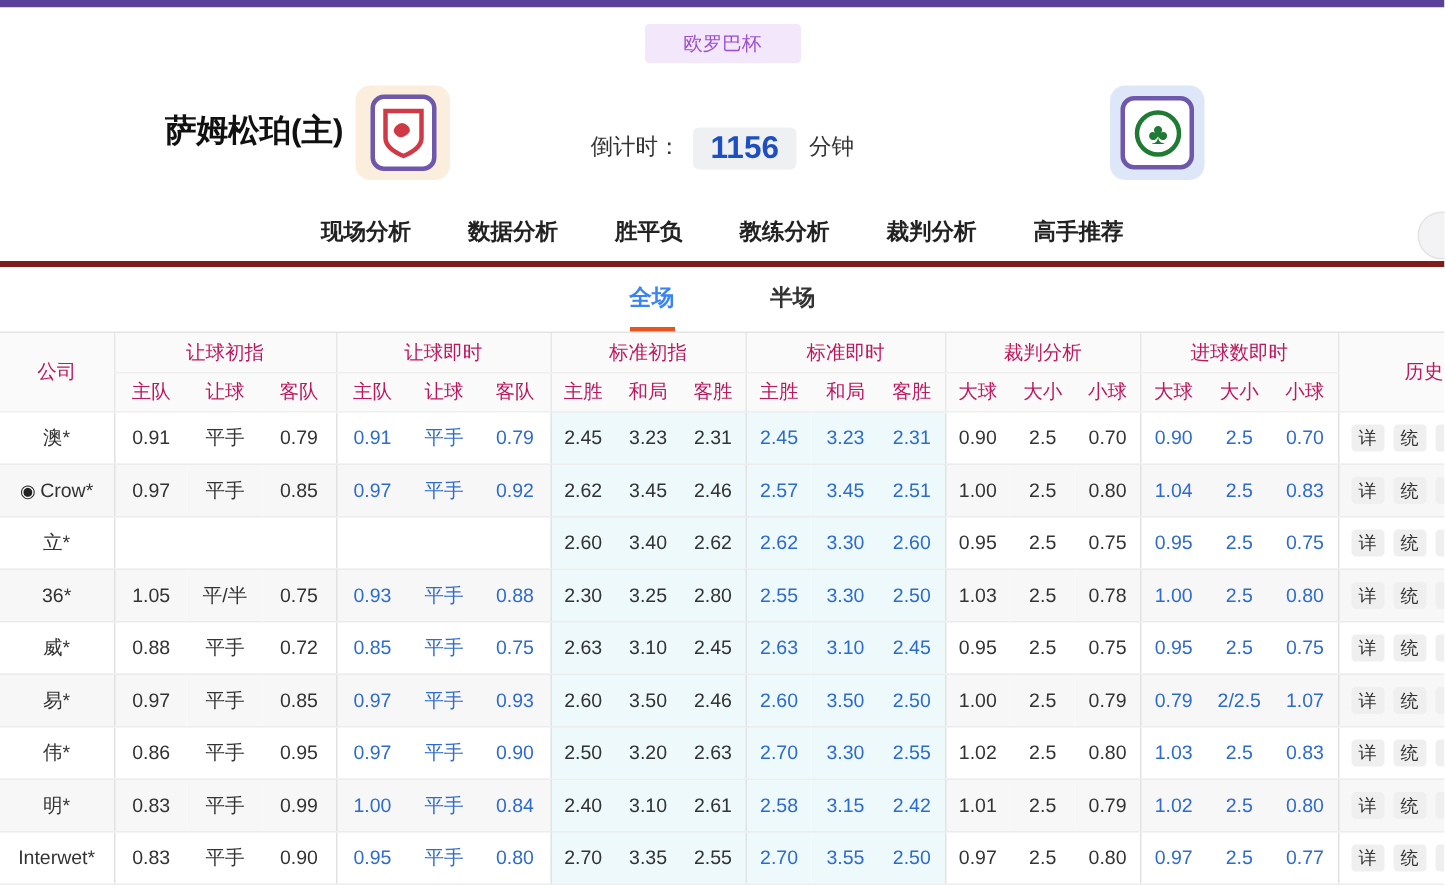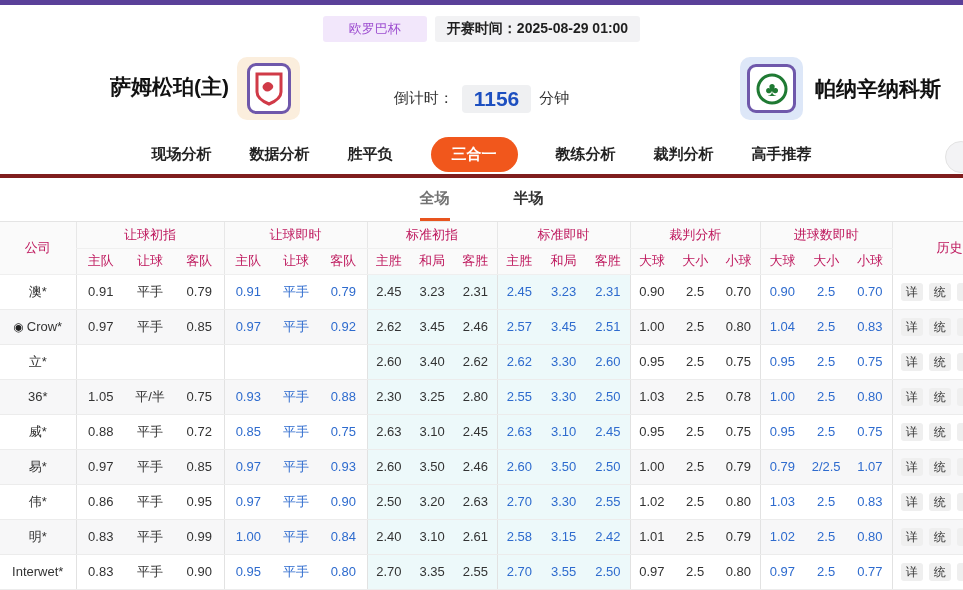--- a/index.html
+++ b/index.html
@@ -27,21 +27,21 @@
 
   
   .nav { position:relative; height:43px; display:flex; justify-content:center; align-items:center; gap:38px; border-bottom:4px solid #7f1d1d; }
   .nav .tab { font-size:15px; font-weight:bold; color:#222; cursor:pointer; white-space:nowrap; }
   .nav .tab.active { background:#f1571c; color:#fff; padding:8px 21px; border-radius:999px; }
   .float-circle { position:absolute; right:-14px; top:6px; width:32px; height:32px; border-radius:50%; background:#f3f3f5; border:1px solid #e3e3e3; }
 
   
   .subnav { height:44px; display:flex; justify-content:center; align-items:flex-end; gap:64px; border-bottom:1px solid #e4e4e4; }
   .subtab { font-size:15px; font-weight:bold; color:#333; padding-bottom:10px; border-bottom:3px solid transparent; cursor:pointer; }
-  .subtab.active { color:#737373; border-bottom-color:#e8541e;text-align:right; }
+  .subtab.active { color:#3b82f6; border-bottom-color:#e8541e;text-align:right; }
 
   
   .table-wrap { width:963px; overflow:hidden; }
   table { width:1032px; table-layout:fixed; border-collapse:collapse; font-size:13px; }
   th { background:#fafafa; color:#be185d; font-weight:normal; font-size:13px; height:26px; border-bottom:1px solid #efefef; }
   th.grp { border-left:1px solid #e7e7e7; }
   td { height:35px; text-align:center; color:#333; border-bottom:1px solid #ececec; }
   tbody tr:nth-child(even) td { background:#f7f7f8; }
   td.gstart { border-left:1px solid #e2e2e2; }
   td.cyan { background:#edf9fa !important;margin-left:29px; }
@@ -52,21 +52,20 @@
   .mini-btn { display:inline-block; background:#efefef; color:#333; font-size:12px; padding:3px 5px; border-radius:3px; margin-right:6px; cursor:pointer; line-height:1; }
 </style>
 </head>
 <body>
 
 <div class="topline"></div>
 
 <div class="header">
   <div class="meta-row">
     <span class="league-badge">欧罗巴杯</span>
-    <span class="kickoff-box">开赛时间：2025-08-29 01:00</span>
   </div>
   <div class="teams-row">
     <div class="team-name home-name">萨姆松珀(主)</div>
     <div class="logo-box home-logo">
       <div class="logo-inner">
         <svg width="28" height="34" viewBox="0 0 28 34">
           <path d="M2 2 L26 2 L26 20 Q26 27 14 32 Q2 27 2 20 Z" fill="#fff" stroke="#d03a47" stroke-width="3"></path>
           <path d="M9 12 q4 -4 8 0 q3 3 -1 6 q-4 3 -7 0 q-3 -3 0 -6" fill="#d03a47"></path>
         </svg>
       </div>
@@ -75,30 +74,28 @@
       <span>倒计时：</span><span class="cd-val">1156</span><span>分钟</span>
     </div>
     <div class="logo-box away-logo">
       <div class="logo-inner">
         <svg width="36" height="36" viewBox="0 0 36 36">
           <circle cx="18" cy="18" r="14" fill="#fff" stroke="#1f7a33" stroke-width="3"></circle>
           <text x="18" y="25" font-size="20" text-anchor="middle" fill="#1f7a33">♣</text>
         </svg>
       </div>
     </div>
-    <div class="team-name away-name">帕纳辛纳科斯</div>
   </div>
 </div>
 
 <div class="nav">
   <div class="float-circle"></div>
 <div class="tab">现场分析</div>
     <div class="tab">数据分析</div>
     <div class="tab">胜平负</div>
-    <div class="tab active">三合一</div>
     <div class="tab">教练分析</div>
     <div class="tab">裁判分析</div>
     <div class="tab">高手推荐</div>
   </div>
 
 <div class="subnav">
     <div class="subtab active">全场</div>
     <div class="subtab">半场</div>
   </div>
 

